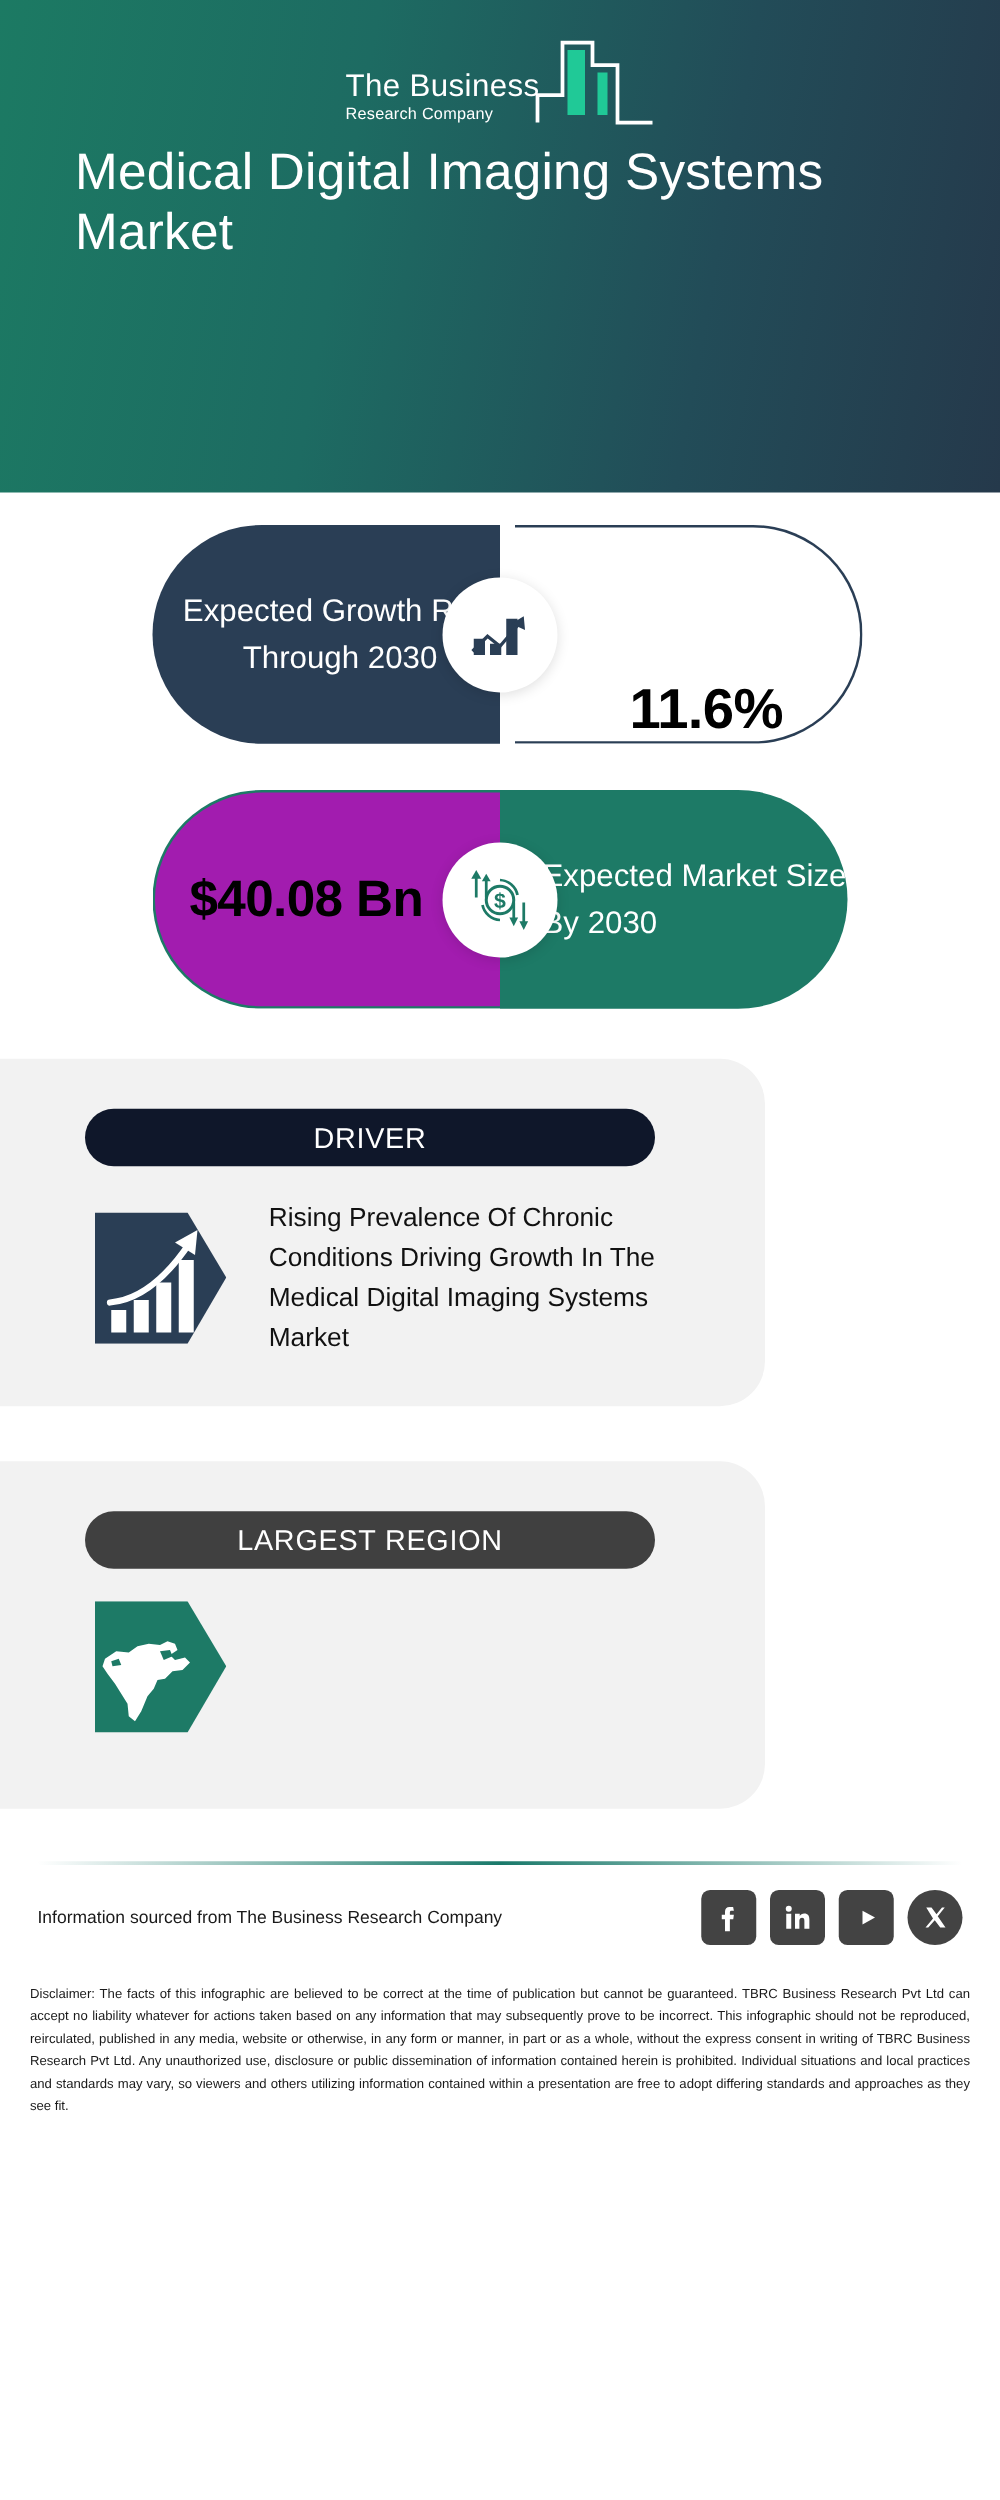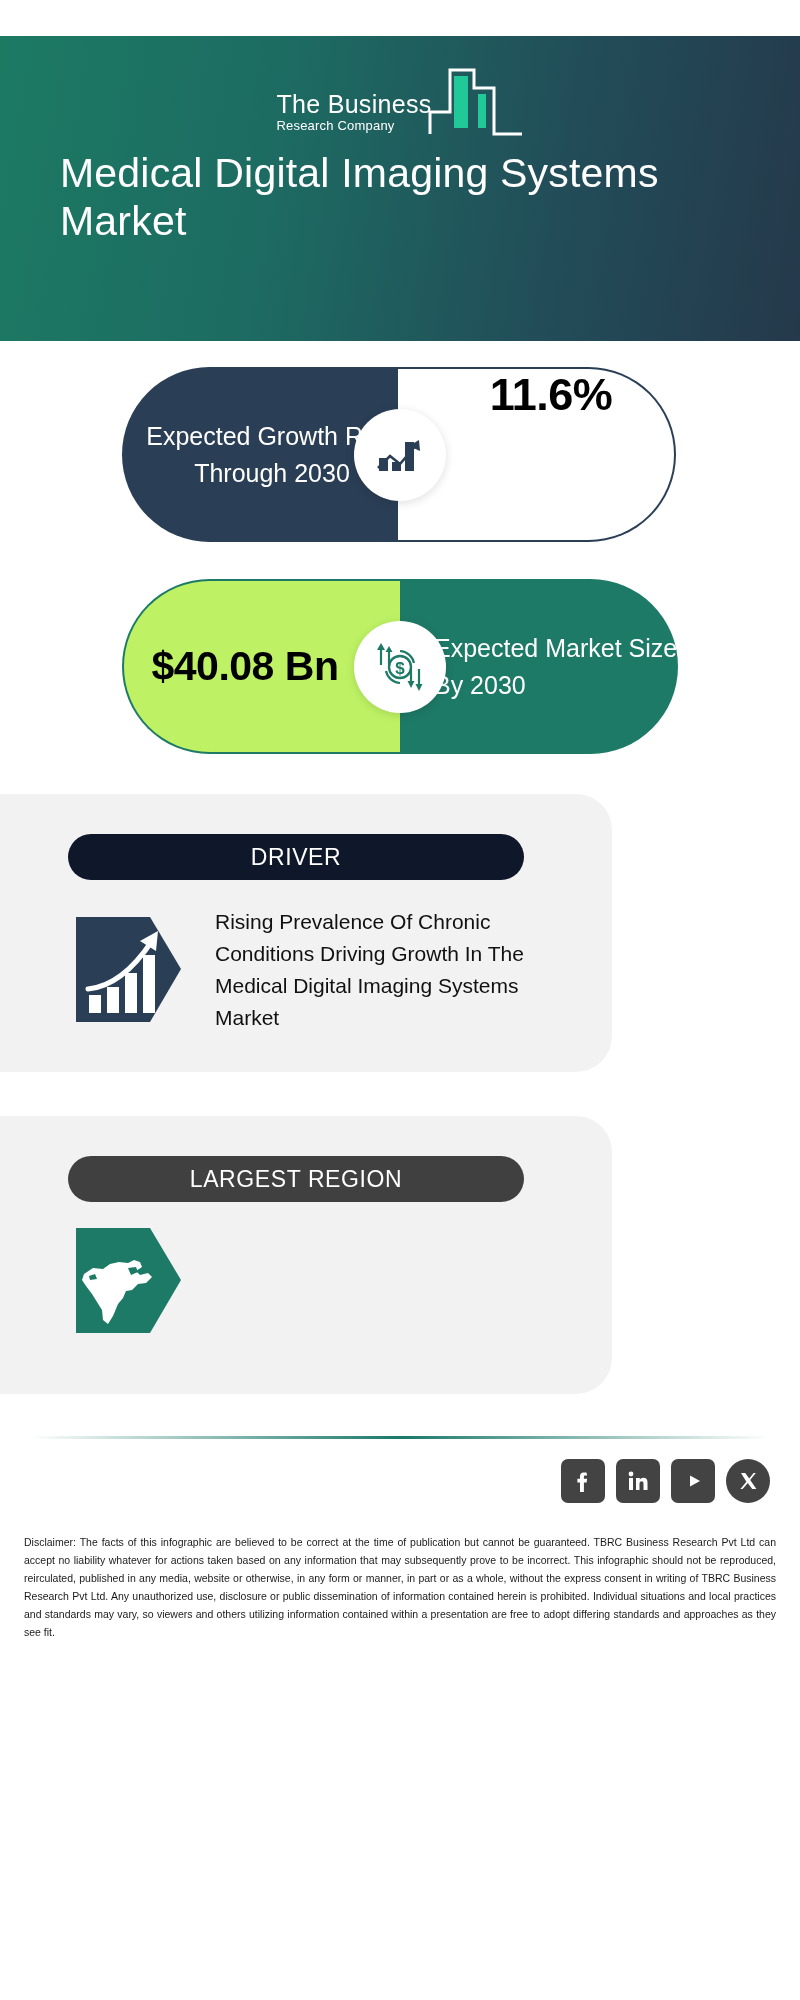--- a/index.html
+++ b/index.html
@@ -8,24 +8,23 @@
     width:800px; height:2000px;
     background:#ffffff;
     font-family:"Liberation Sans", sans-serif;
     overflow:hidden;
     position:relative;
   }
 
   
   .header {
     position:relative;
-    width:800px; height:305px;
+    width:800px; height:394px;
     background:linear-gradient(100deg,#1c7a63 0%, #1d6b62 35%, #224c58 70%, #25394b 100%);
     overflow:hidden;
-    margin-top:36px;
   }
   .logo-wrap {
     position:absolute; left:0; right:0; top:22px;
     display:flex; justify-content:center; align-items:flex-end;
   }
   .logo {
     display:flex; align-items:flex-end; gap:0px;
   }
   .logo-text { display:flex; flex-direction:column; align-items:flex-start; padding-bottom:7px; }
   .logo-line1 {
@@ -59,36 +58,36 @@
     left:0;
     background:#2a3e55;
     border-radius:88px 0 0 88px;
     display:flex; align-items:center; justify-content:center;
   }
   .c1-left .stat-label {
     color:#ffffff; font-size:25px; line-height:1.47; text-align:center;
     font-weight:400; padding-left:22px;
   }
   .c1-right {
-    left:276px;
+    left:290px;
     background:#ffffff;
     border:2px solid #2a3e55;
     border-left:none;
     border-radius:0 88px 88px 0;
-    display:flex; align-items:flex-start; justify-content:center;
+    display:flex; align-items:flex-end; justify-content:center;
   }
   .c1-right .stat-value {
     color:#000000; font-size:45px; font-weight:bold; letter-spacing:-0.5px;
     padding-left:30px;
   }
 
   
   .c2-left {
     left:0;
-    background:#bef264;
+    background:#a21caf;
     border:2px solid #1d7a66;
     border-right:none;
     border-radius:88px 0 0 88px;
     display:flex; align-items:center; justify-content:center;
   }
   .c2-left .stat-value {
     color:#000000; font-size:41px; font-weight:bold; line-height:1.28;
     text-align:center; padding-right:34px; letter-spacing:-0.5px;
   }
   .c2-right {
@@ -265,20 +264,21 @@
       </svg>
     </div>
   </div>
 </div>
 
 <div style="height:42px"></div>
 <div class="divider"></div>
 
 <div class="footer-row">
   <div class="footer-src">
+    <div>Information sourced from The Business Research Company</div>
   </div>
   <div class="social">
     <a class="social-btn">
       <svg width="26" height="26" viewBox="0 0 26 26">
         <path d="M16.5 4.5h-2.9c-2.3 0-3.6 1.5-3.6 3.8v2.4H7.4v3.7H10V24h3.9v-9.6h2.7l.5-3.7h-3.2V8.9c0-.9.3-1.4 1.4-1.4h1.8z" fill="#ffffff"></path>
       </svg>
     </a>
     <a class="social-btn">
       <svg width="26" height="26" viewBox="0 0 26 26">
         <rect x="4" y="10" width="4" height="12" fill="#ffffff"></rect>

